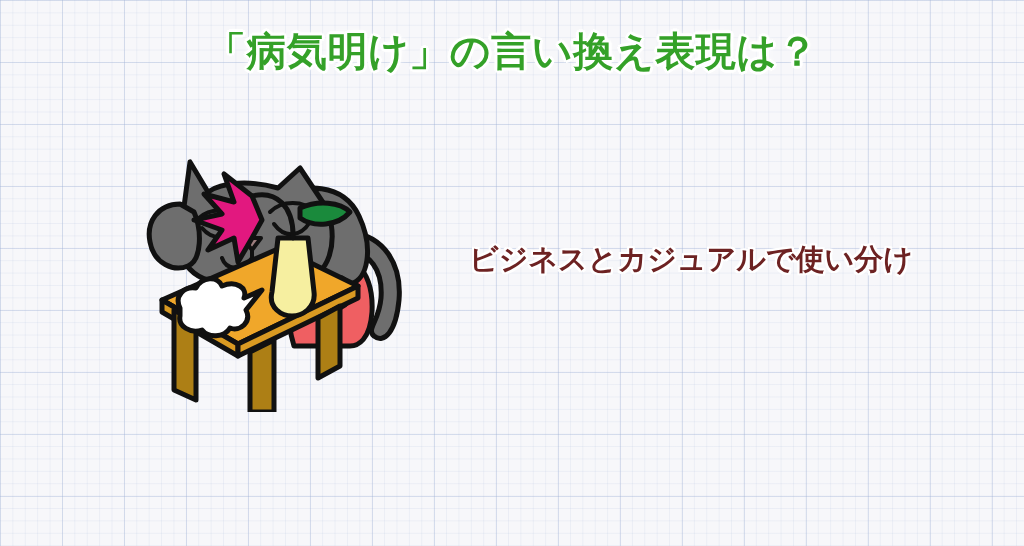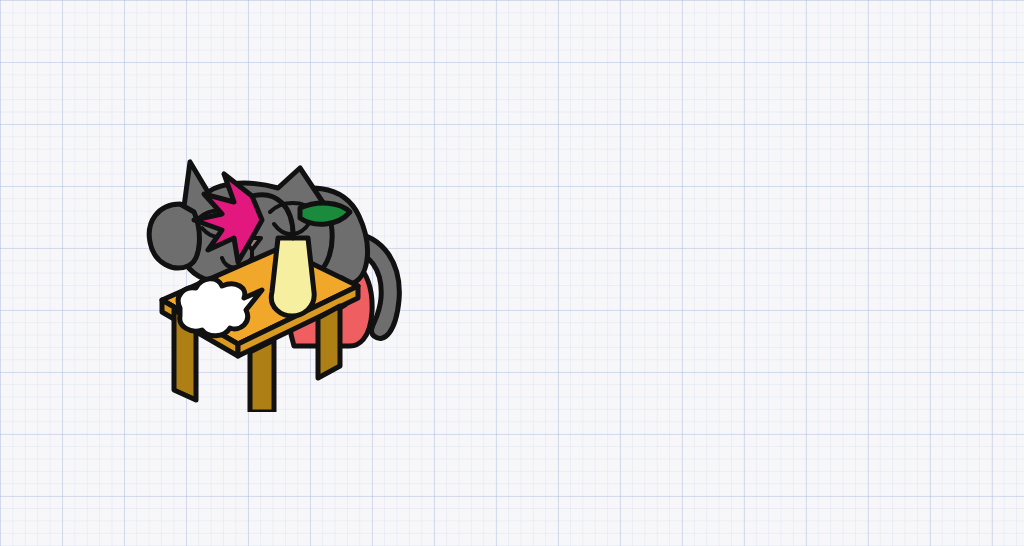--- a/index.html
+++ b/index.html
@@ -111,20 +111,21 @@
     width: 362px;
     height: 272px;
   }
   #illustration svg { display: block; width: 100%; height: 100%; }
 </style>
 </head>
 <body>
 
 <div id="canvas">
 
+  <div id="headline">「病気明け」の言い換え表現は？</div>
 
   <div id="illustration">
     <svg viewBox="0 0 362 272" xmlns="http://www.w3.org/2000/svg">
       <g stroke="#111111" stroke-width="5" stroke-linejoin="round" stroke-linecap="round">
 
         <path fill="#ef5f62" d="M236 110
                  C292 104 312 132 310 172
                  C308 200 296 206 288 206
                  L232 206
                  C224 180 222 132 236 110 Z"></path>
@@ -204,16 +205,17 @@
                  C174 140 186 148 182 158
                  L200 150 L184 170
                  C190 182 178 192 168 188
                  C162 198 146 198 140 190
                  C128 194 116 186 118 176 Z"></path>
       </g>
     </svg>
   </div>
 
   <div id="captions">
+    <div class="cap-line">ビジネスとカジュアルで使い分け</div>
   </div>
 
 
 </div>
 
 </body></html>

